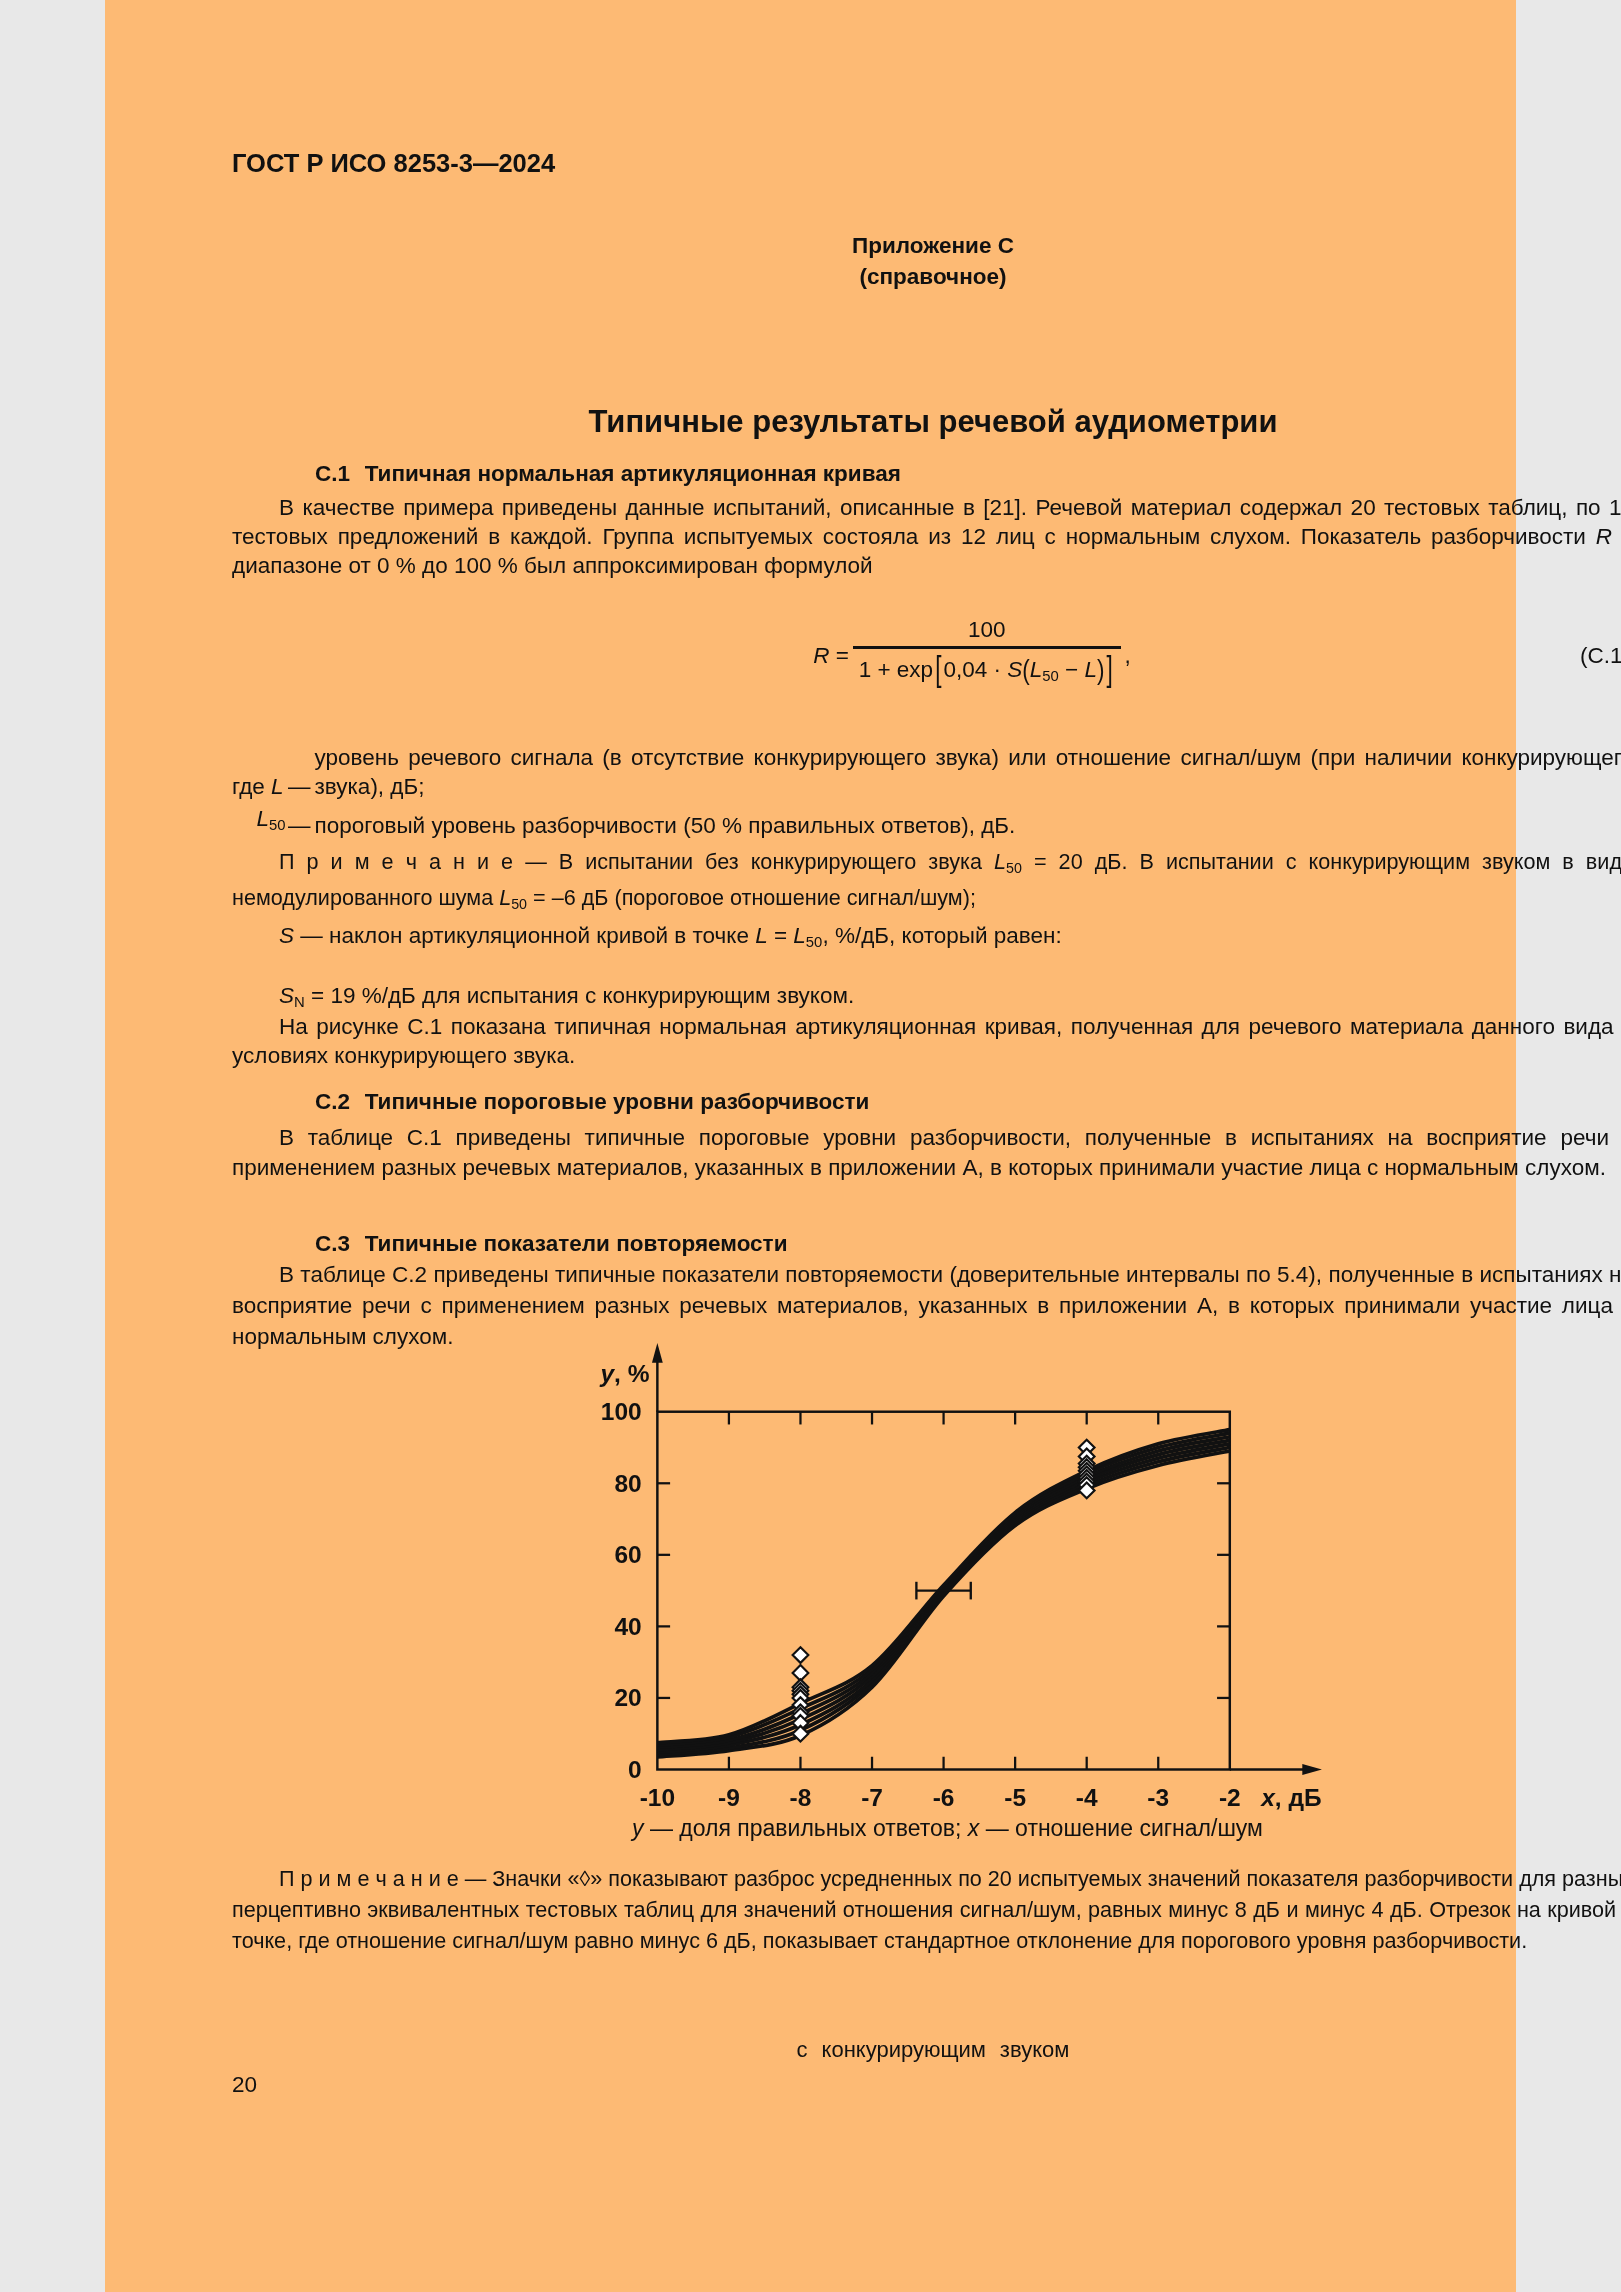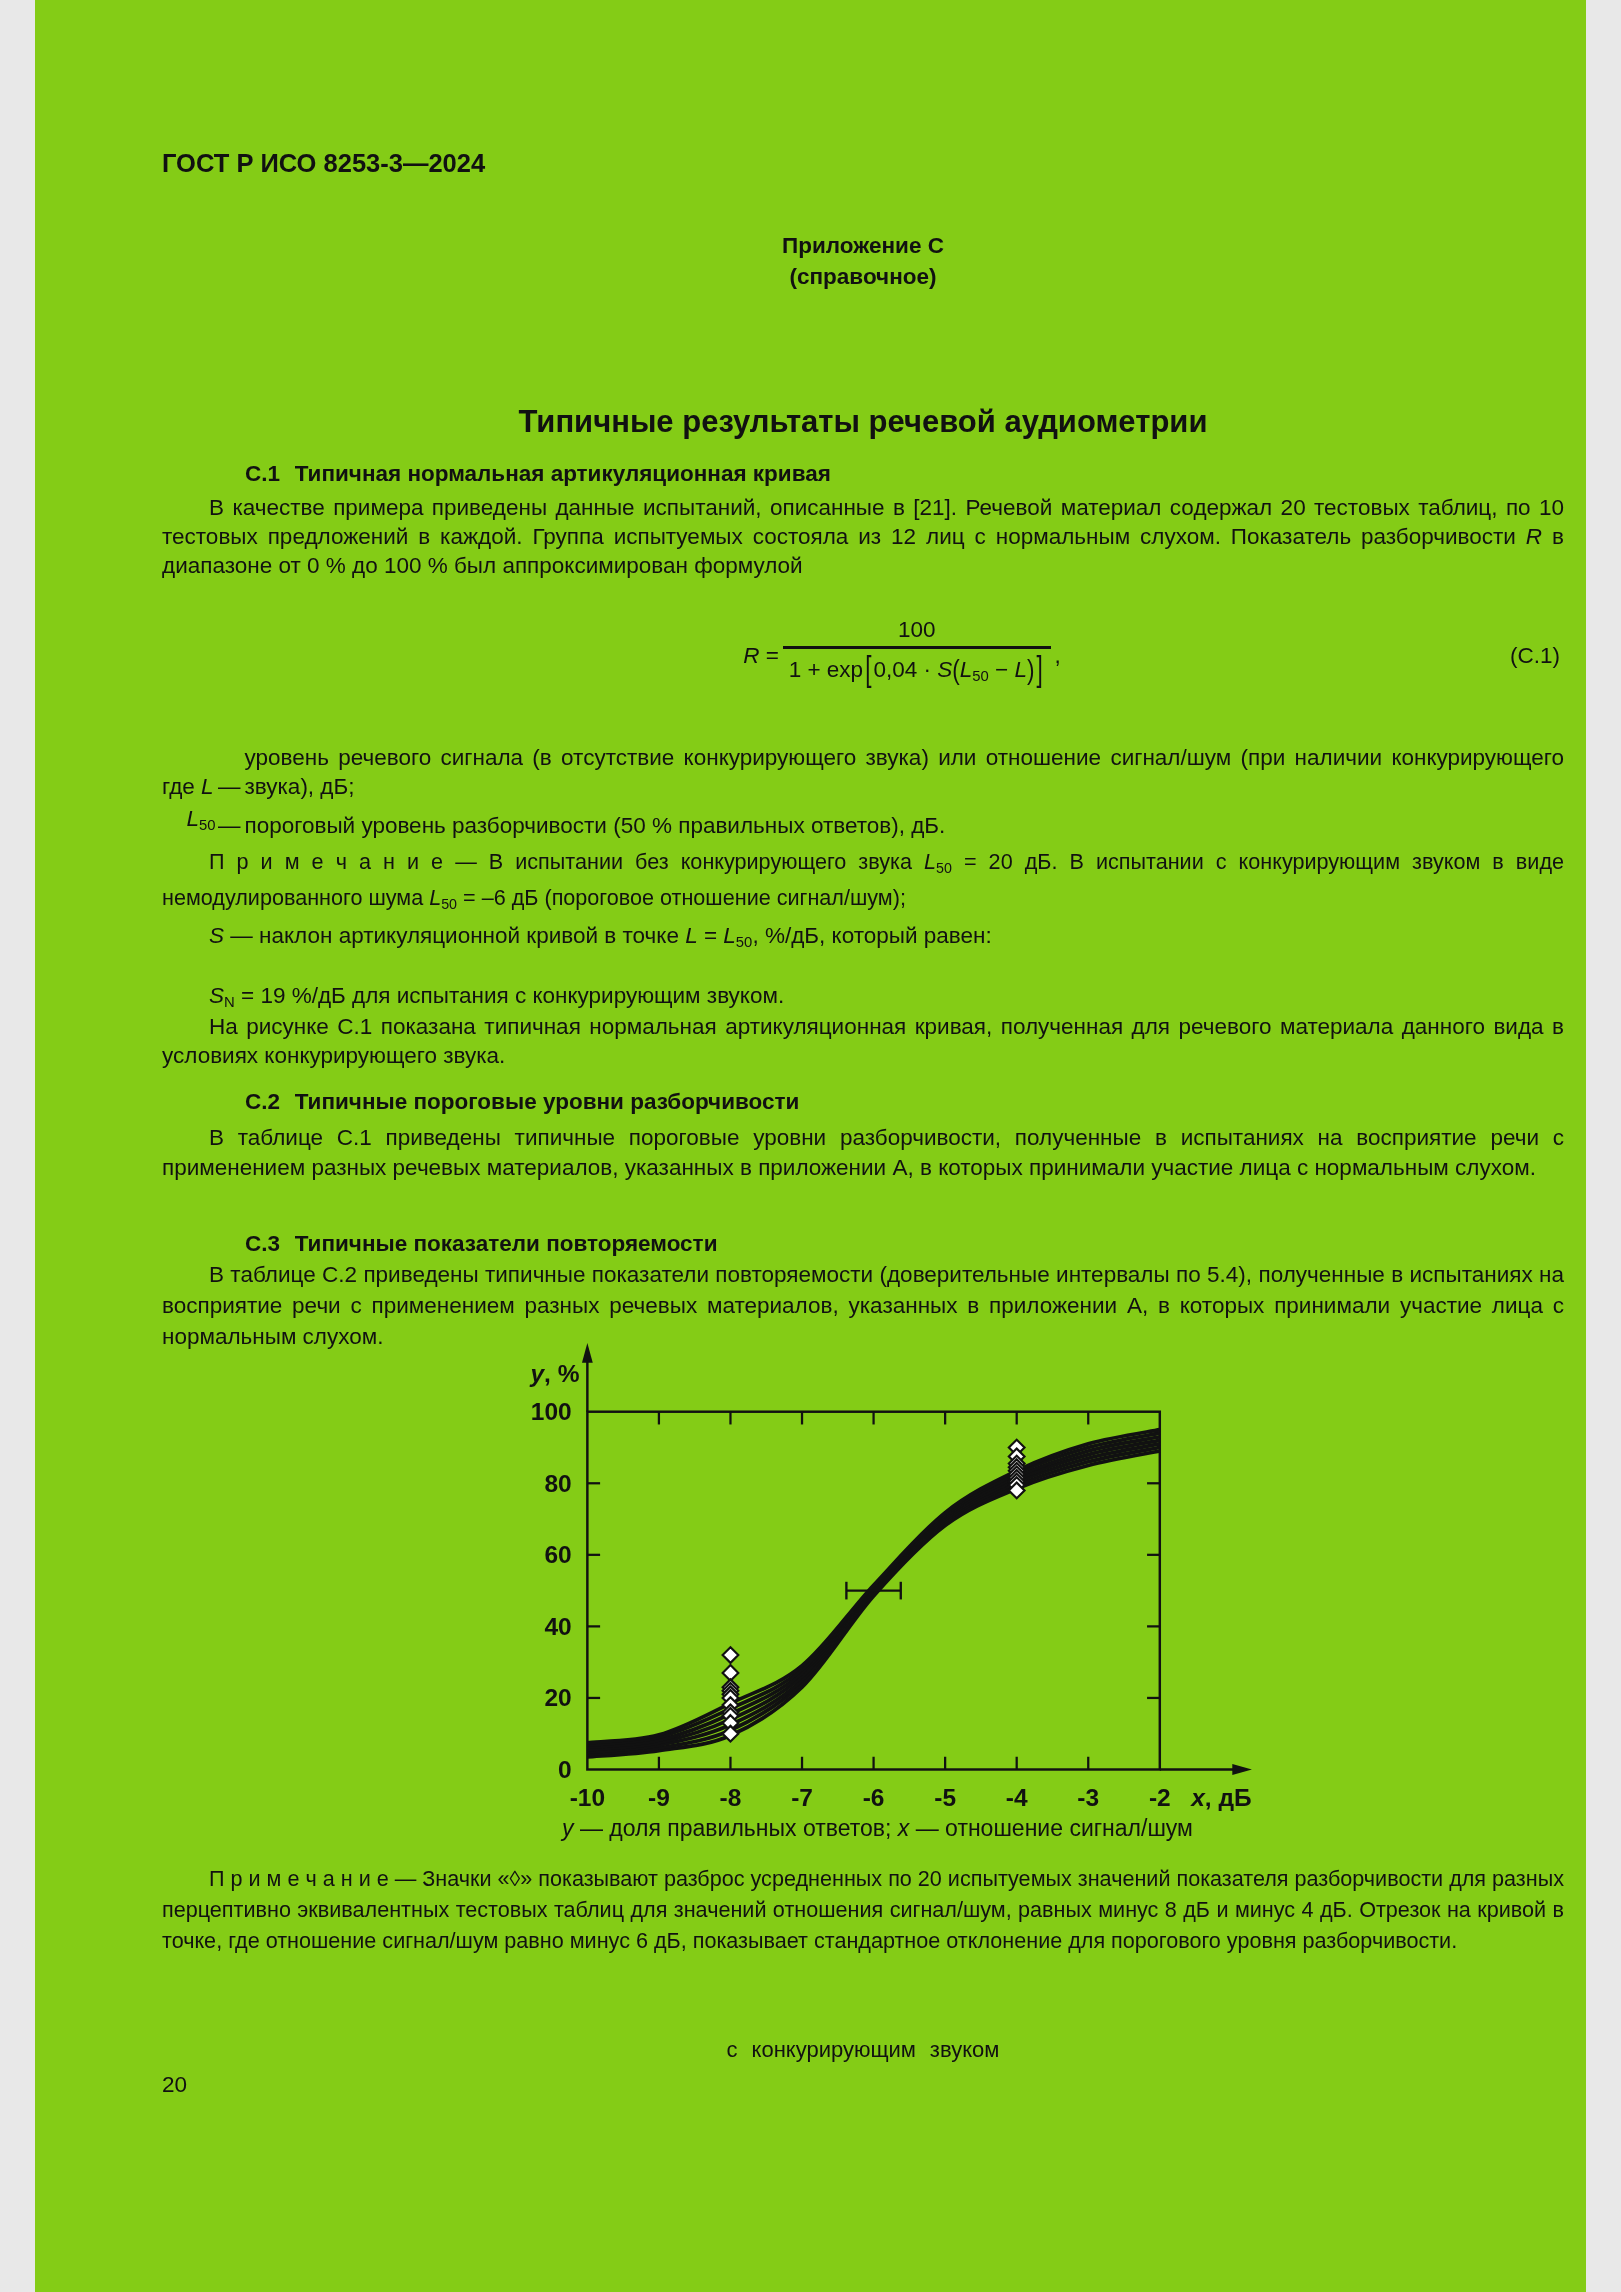--- a/index.html
+++ b/index.html
@@ -1,18 +1,18 @@
 <!DOCTYPE html>
 <html lang="ru"><head>
 <meta charset="utf-8">
 <style>
   html,body{margin:0;padding:0;background:#e8e8e8;}
   .page{
-    position:relative;width:1551px;height:2293px;margin:0 auto;
-    background:#84cc16;color:#111;
+    position:relative;width:1411px;height:2293px;margin:0 auto;
+    background:#fdba74;color:#111;
     font-family:"Liberation Sans",sans-serif;
     font-size:22.5px;line-height:29px;
   }
   .abs{position:absolute;}
   .b{font-weight:bold;}
   .center{text-align:center;}
   .just{text-align:justify;}
   .ind{text-indent:47px;}
   .content{left:127px;width:1402px;}
   .small{font-size:21.6px;line-height:31px;}

